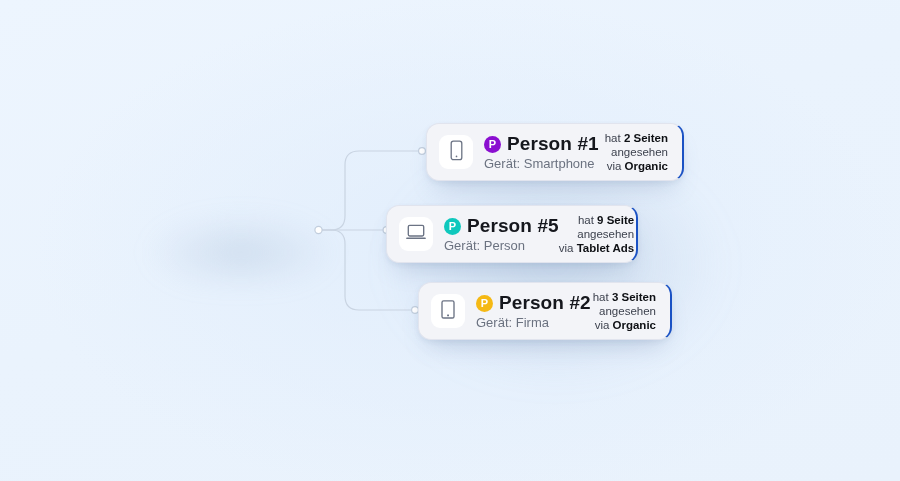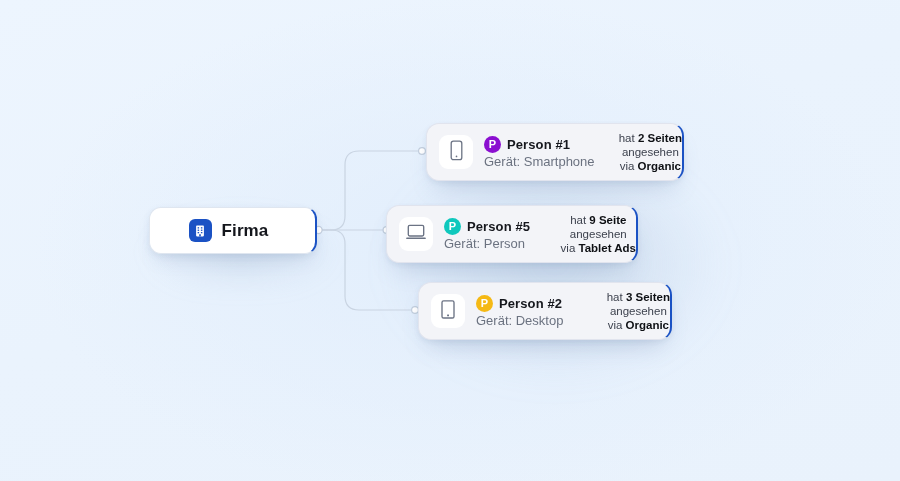--- a/index.html
+++ b/index.html
@@ -147,39 +147,40 @@
     display: flex;
     align-items: center;
     justify-content: center;
     font-size: 11px;
     font-weight: bold;
     color: #ffffff;
     flex: none;
     line-height: 1;
   }
   .person-name {
-    font-size: 13px;
+    font-size: 19px;
     font-weight: bold;
     color: #15171d;
     white-space: nowrap;
     letter-spacing: 0.1px;
   }
   .person-device {
     margin-top: 1px;
     font-size: 13px;
     color: #6b7280;
     white-space: nowrap;
   }
 
   .summary {
     margin-left: auto;
+    margin-right: 14px;
     font-size: 11.5px;
     line-height: 14.2px;
     color: #15171d;
-    text-align: center;
+    text-align: right;
     white-space: nowrap;
   }
   .summary .muted { color: #3d424e; }
   .summary b { font-weight: bold; color: #0e1014; }
 </style>
 </head>
 <body>
 
 <div id="canvas">
 
@@ -193,39 +194,20 @@
       <path d="M317 230 H331 Q345 230 345 244 V296 Q345 310 359 310 H412"></path>
     </g>
     <g fill="#ffffff" stroke="#c2cedd" stroke-width="1.2">
       <circle cx="318.5" cy="230" r="3.6"></circle>
       <circle cx="422" cy="151" r="3.4"></circle>
       <circle cx="386.5" cy="230" r="3.4"></circle>
       <circle cx="415" cy="310" r="3.4"></circle>
     </g>
   </svg>
 
-  <div class="firma-node">
-    <div class="firma-inner">
-      <span class="firma-icon">
-        <svg width="14" height="14" viewBox="0 0 14 14" aria-hidden="true">
-          <rect x="3.1" y="1.6" width="7.8" height="10.8" rx="0.8" fill="#ffffff"></rect>
-          <g fill="#1b52c4">
-            <rect x="4.6" y="3.2" width="1.5" height="1.3"></rect>
-            <rect x="7.9" y="3.2" width="1.5" height="1.3"></rect>
-            <rect x="4.6" y="5.6" width="1.5" height="1.3"></rect>
-            <rect x="7.9" y="5.6" width="1.5" height="1.3"></rect>
-            <rect x="4.6" y="8.0" width="1.5" height="1.3"></rect>
-            <rect x="7.9" y="8.0" width="1.5" height="1.3"></rect>
-            <rect x="6.2" y="10.2" width="1.6" height="2.2"></rect>
-          </g>
-        </svg>
-      </span>
-      <span class="firma-label">Firma</span>
-    </div>
-  </div>
 
   <div class="card card-1">
     <span class="dev-tile">
       <span>
         <svg width="17" height="21" viewBox="0 0 17 21" aria-hidden="true">
           <rect x="3.2" y="1.2" width="10.6" height="18.4" rx="2.2" fill="none" stroke="#6b7384" stroke-width="1.3"></rect>
           <circle cx="8.5" cy="16.4" r="0.85" fill="#6b7384"></circle>
         </svg>
       </span>
     </span>
@@ -273,21 +255,21 @@
           <rect x="3.0" y="1.8" width="12.0" height="17.2" rx="1.6" fill="none" stroke="#6b7384" stroke-width="1.35"></rect>
           <rect x="8.1" y="15.4" width="1.9" height="1.9" rx="0.4" fill="#6b7384"></rect>
         </svg>
       </span>
     </span>
     <span class="person-block">
       <span class="person-row">
         <span class="p-badge" style="background:#f5b915">P</span>
         <span class="person-name">Person #2</span>
       </span>
-      <span class="person-device">Gerät: Desktop</span>
+      <span class="person-device">Gerät: Firma</span>
     </span>
     <span class="summary">
       <span><span class="muted">hat </span><b>3 Seiten</b></span><br>
       <span class="muted">angesehen</span><br>
       <span><span class="muted">via </span><b>Organic</b></span>
     </span>
   </div>
 
 </div>
 

